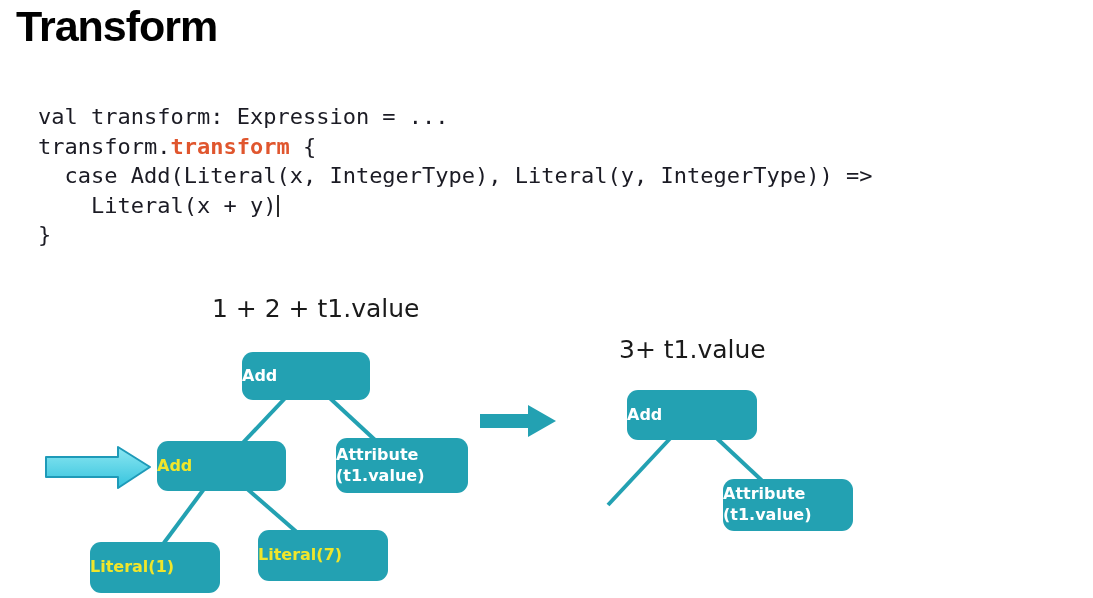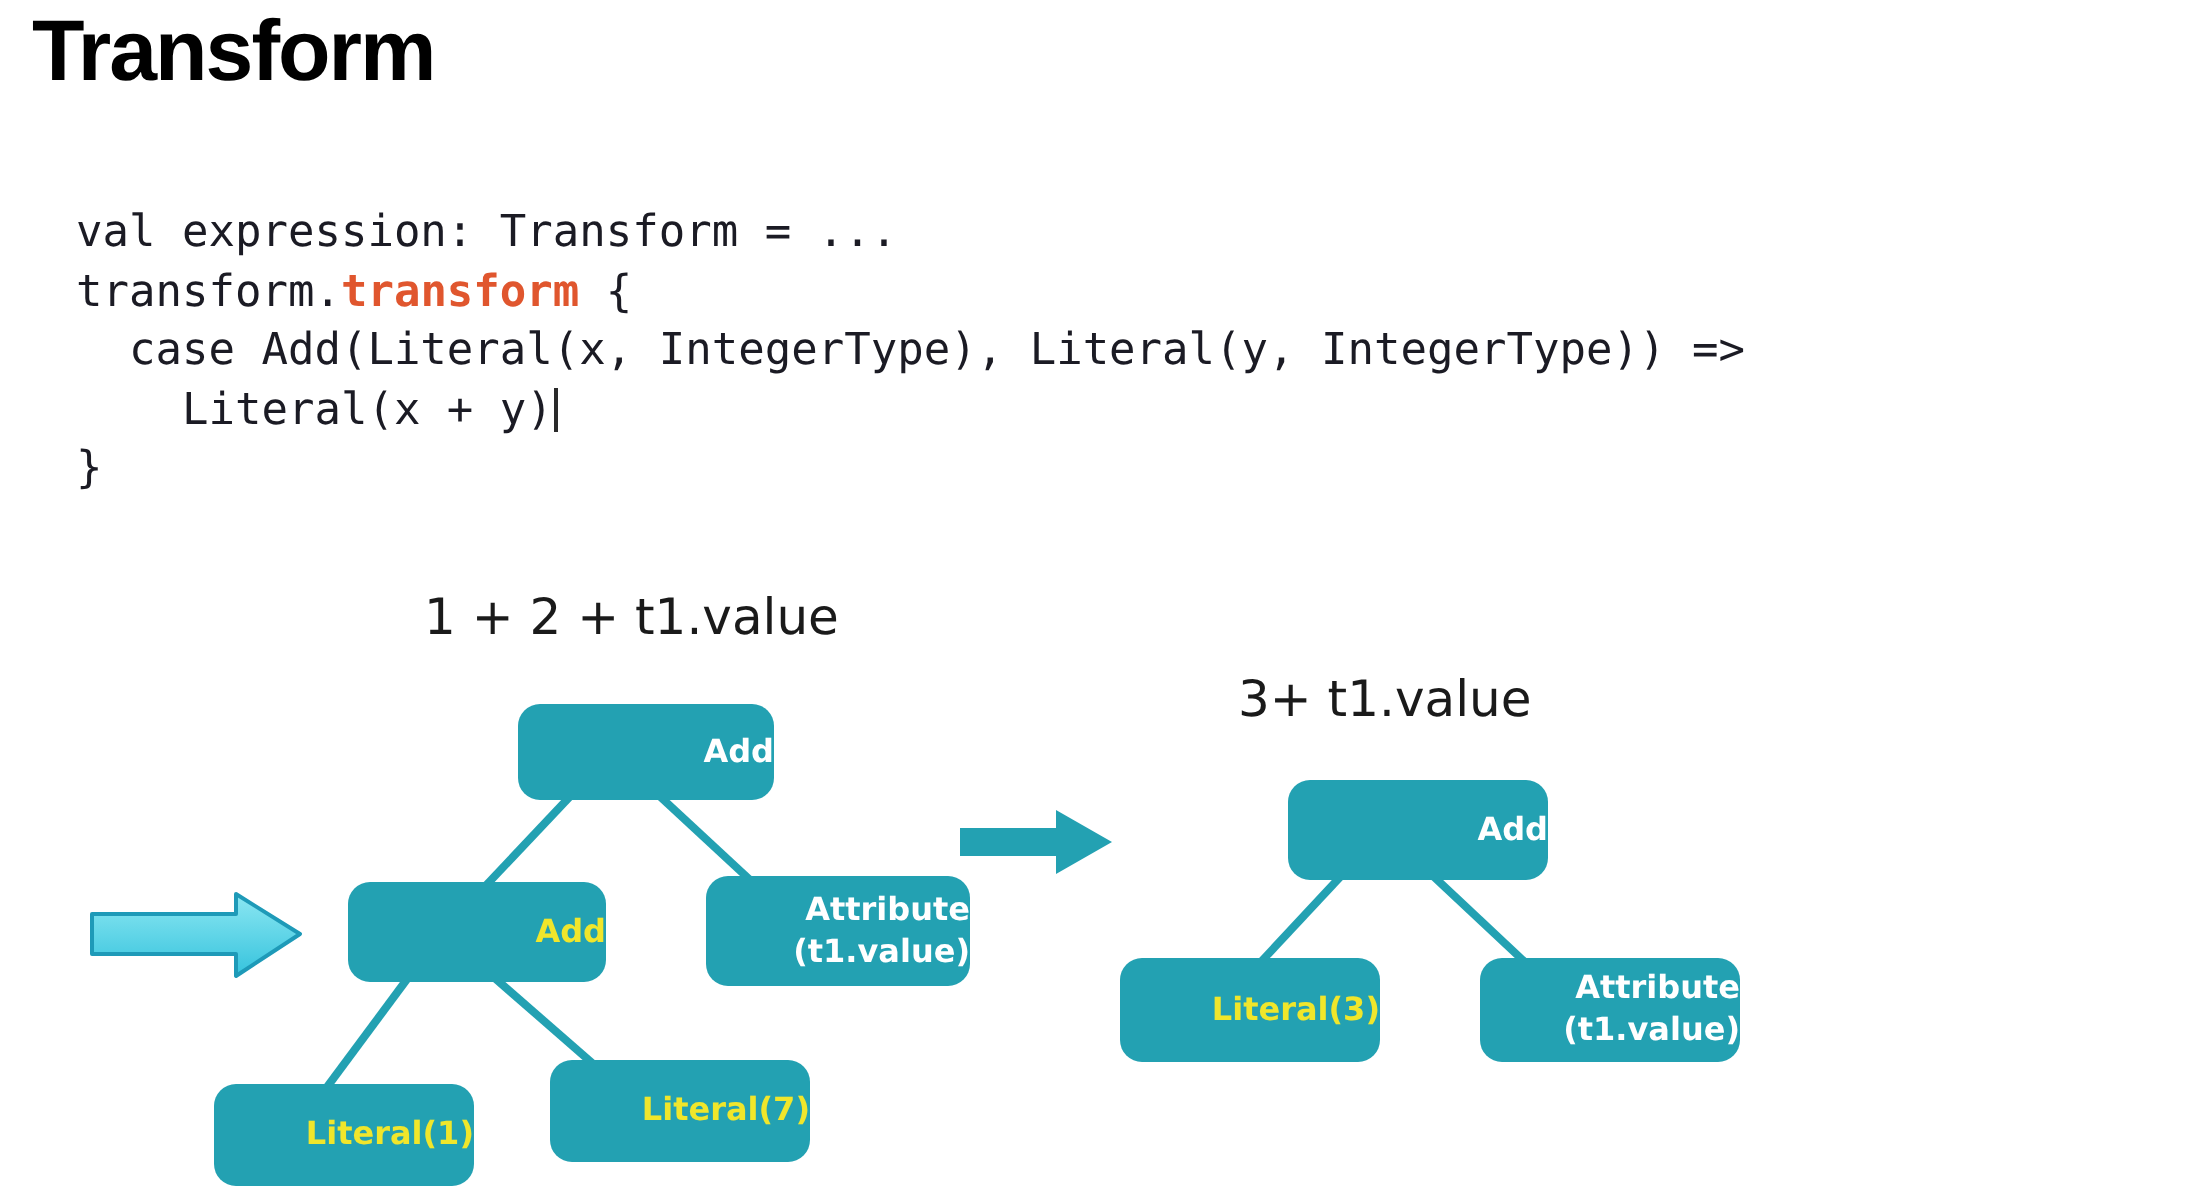--- a/index.html
+++ b/index.html
@@ -40,35 +40,35 @@
   }
   .expr-label.before{left:212px;top:294px;}
   .expr-label.after{left:619px;top:335px;}
 
   .edges{position:absolute;left:0;top:0;pointer-events:none;}
   .edges line{stroke:var(--node-teal,#23a1b2);stroke-width:4;}
 
   .node{
     position:absolute;background:var(--node-teal,#23a1b2);
     border-radius:11px;display:flex;flex-direction:column;
-    align-items:flex-end;justify-content:center;text-align:center;
+    align-items:flex-start;justify-content:center;text-align:center;
     color:var(--node-text,#ffffff);font-weight:bold;font-size:16px;
-    font-family:"DejaVu Sans","Liberation Sans",sans-serif;line-height:1.3;margin-left:17px;
+    font-family:"DejaVu Sans","Liberation Sans",sans-serif;line-height:1.3;
   }
   .node.hl{color:var(--highlight-yellow,#f0e62b);}
 </style>
 </head>
 <body>
 
 <div class="slide">
 
   <h1 class="title">Transform</h1>
 
   <div class="code" id="code-block">
-      <div class="code-line"><span>val expression: Transform = ...</span></div>
+      <div class="code-line"><span>val transform: Expression = ...</span></div>
       <div class="code-line"><span>transform.</span><span class="accent">transform</span><span> {</span></div>
       <div class="code-line"><span>  case Add(Literal(x, IntegerType), Literal(y, IntegerType)) =&gt;</span></div>
       <div class="code-line"><span>    Literal(x + y)</span><span class="caret"></span></div>
       <div class="code-line"><span>}</span></div>
     </div>
 
   <div class="expr-label before">1 + 2 + t1.value</div>
   <div class="expr-label after">3+ t1.value</div>
 
   <svg class="edges" width="1093" height="598" viewBox="0 0 1093 598">
@@ -105,21 +105,18 @@
   <div class="node hl" style="left:90px;top:542px;width:130px;height:51px">
     <span>Literal(1)</span>
   </div>
   <div class="node hl" style="left:258px;top:530px;width:130px;height:51px">
     <span>Literal(7)</span>
   </div>
 
   <div class="node" style="left:627px;top:390px;width:130px;height:50px">
     <span>Add</span>
   </div>
-  <div class="node hl" style="left:543px;top:479px;width:130px;height:52px">
-    <span>Literal(3)</span>
-  </div>
   <div class="node" style="left:723px;top:479px;width:130px;height:52px">
     <span>Attribute</span>
     <span>(t1.value)</span>
   </div>
 
 </div>
 
 </body></html>

